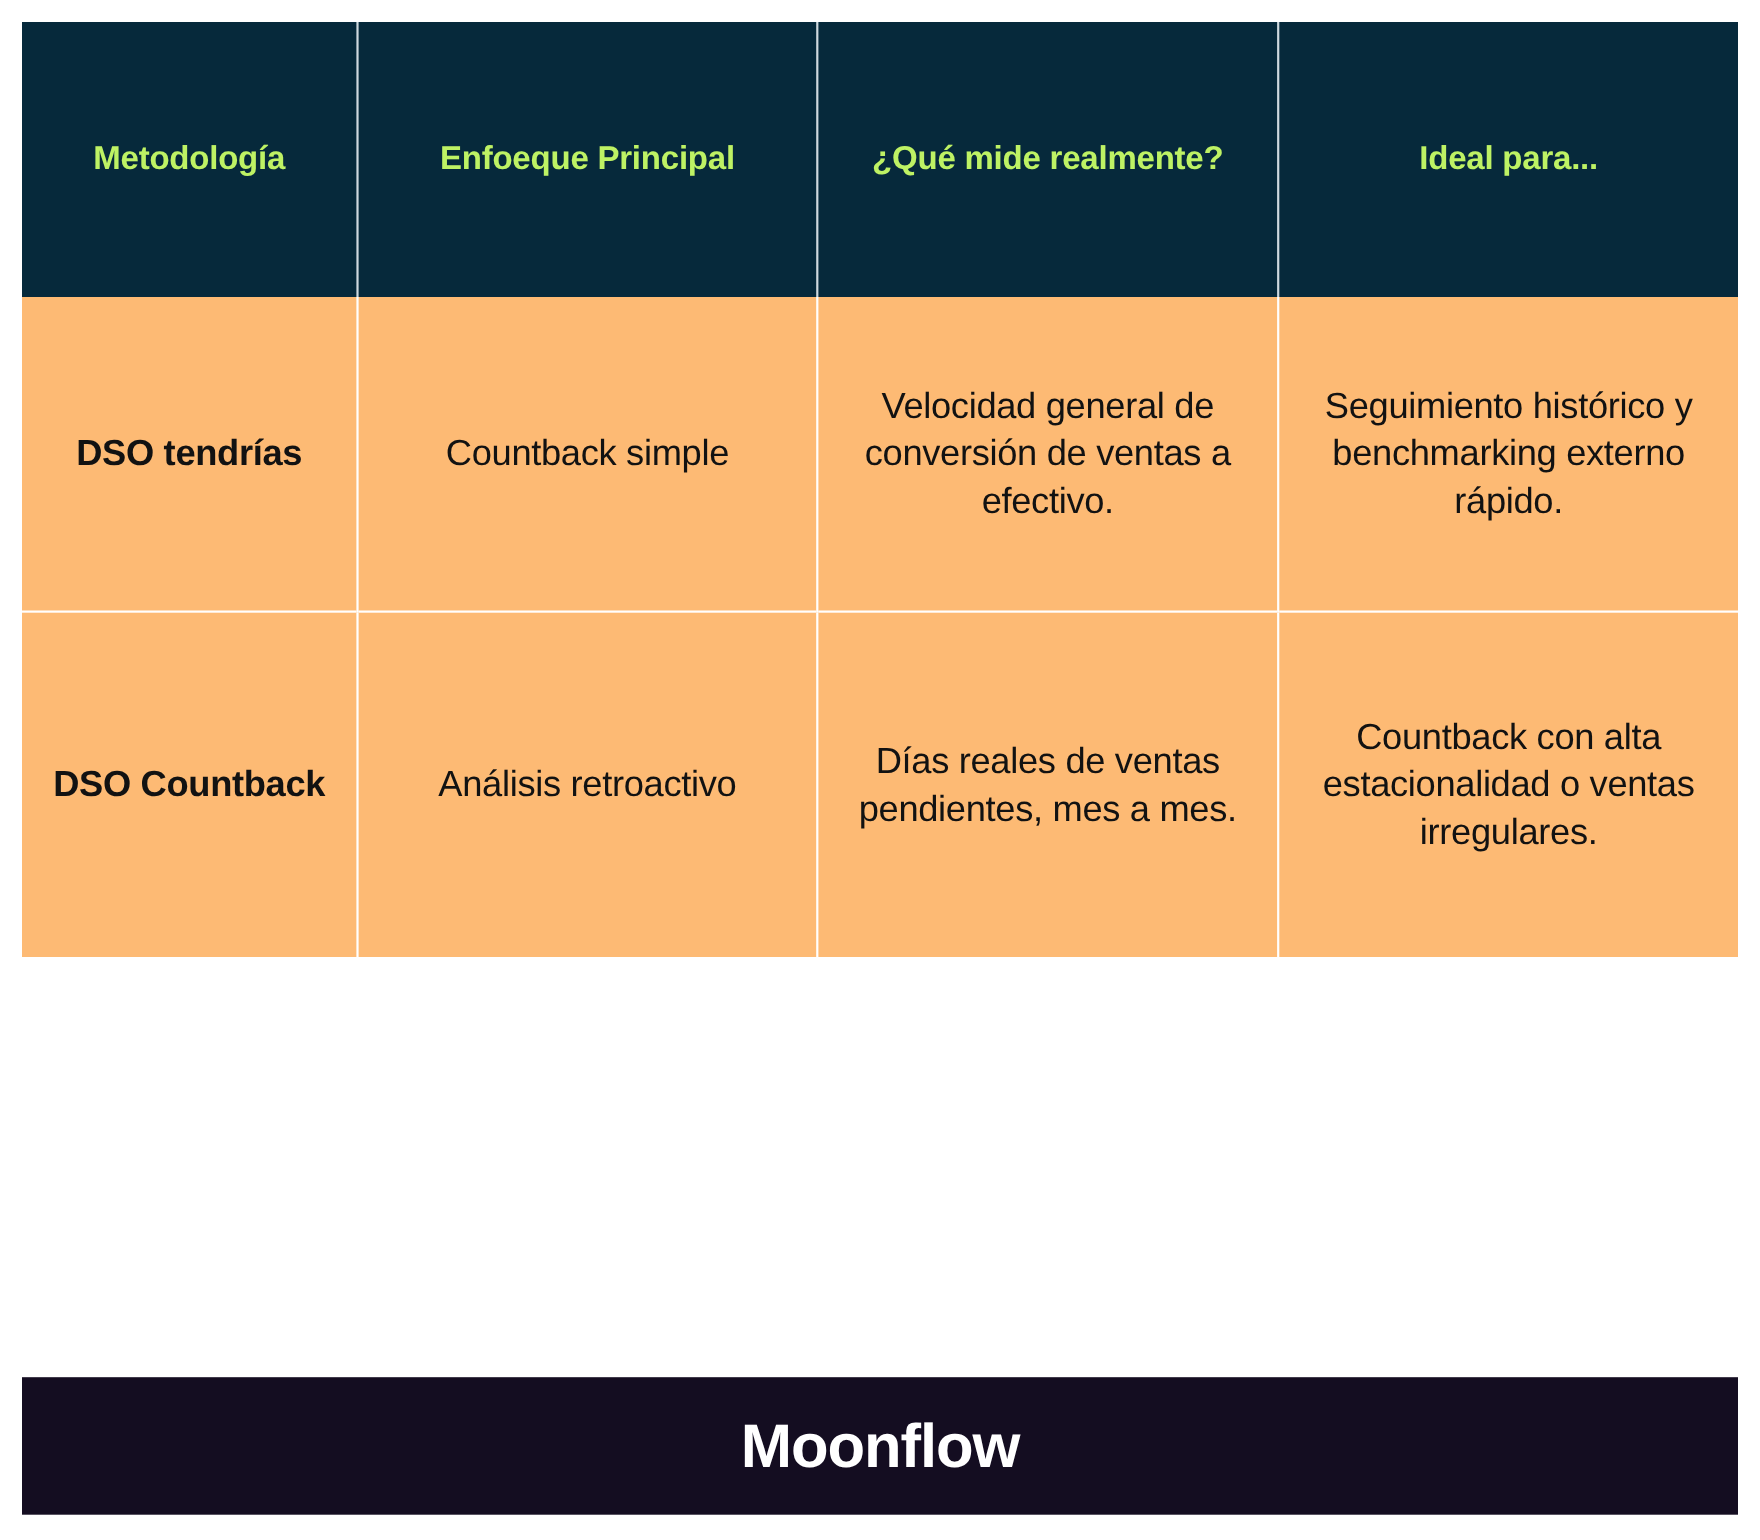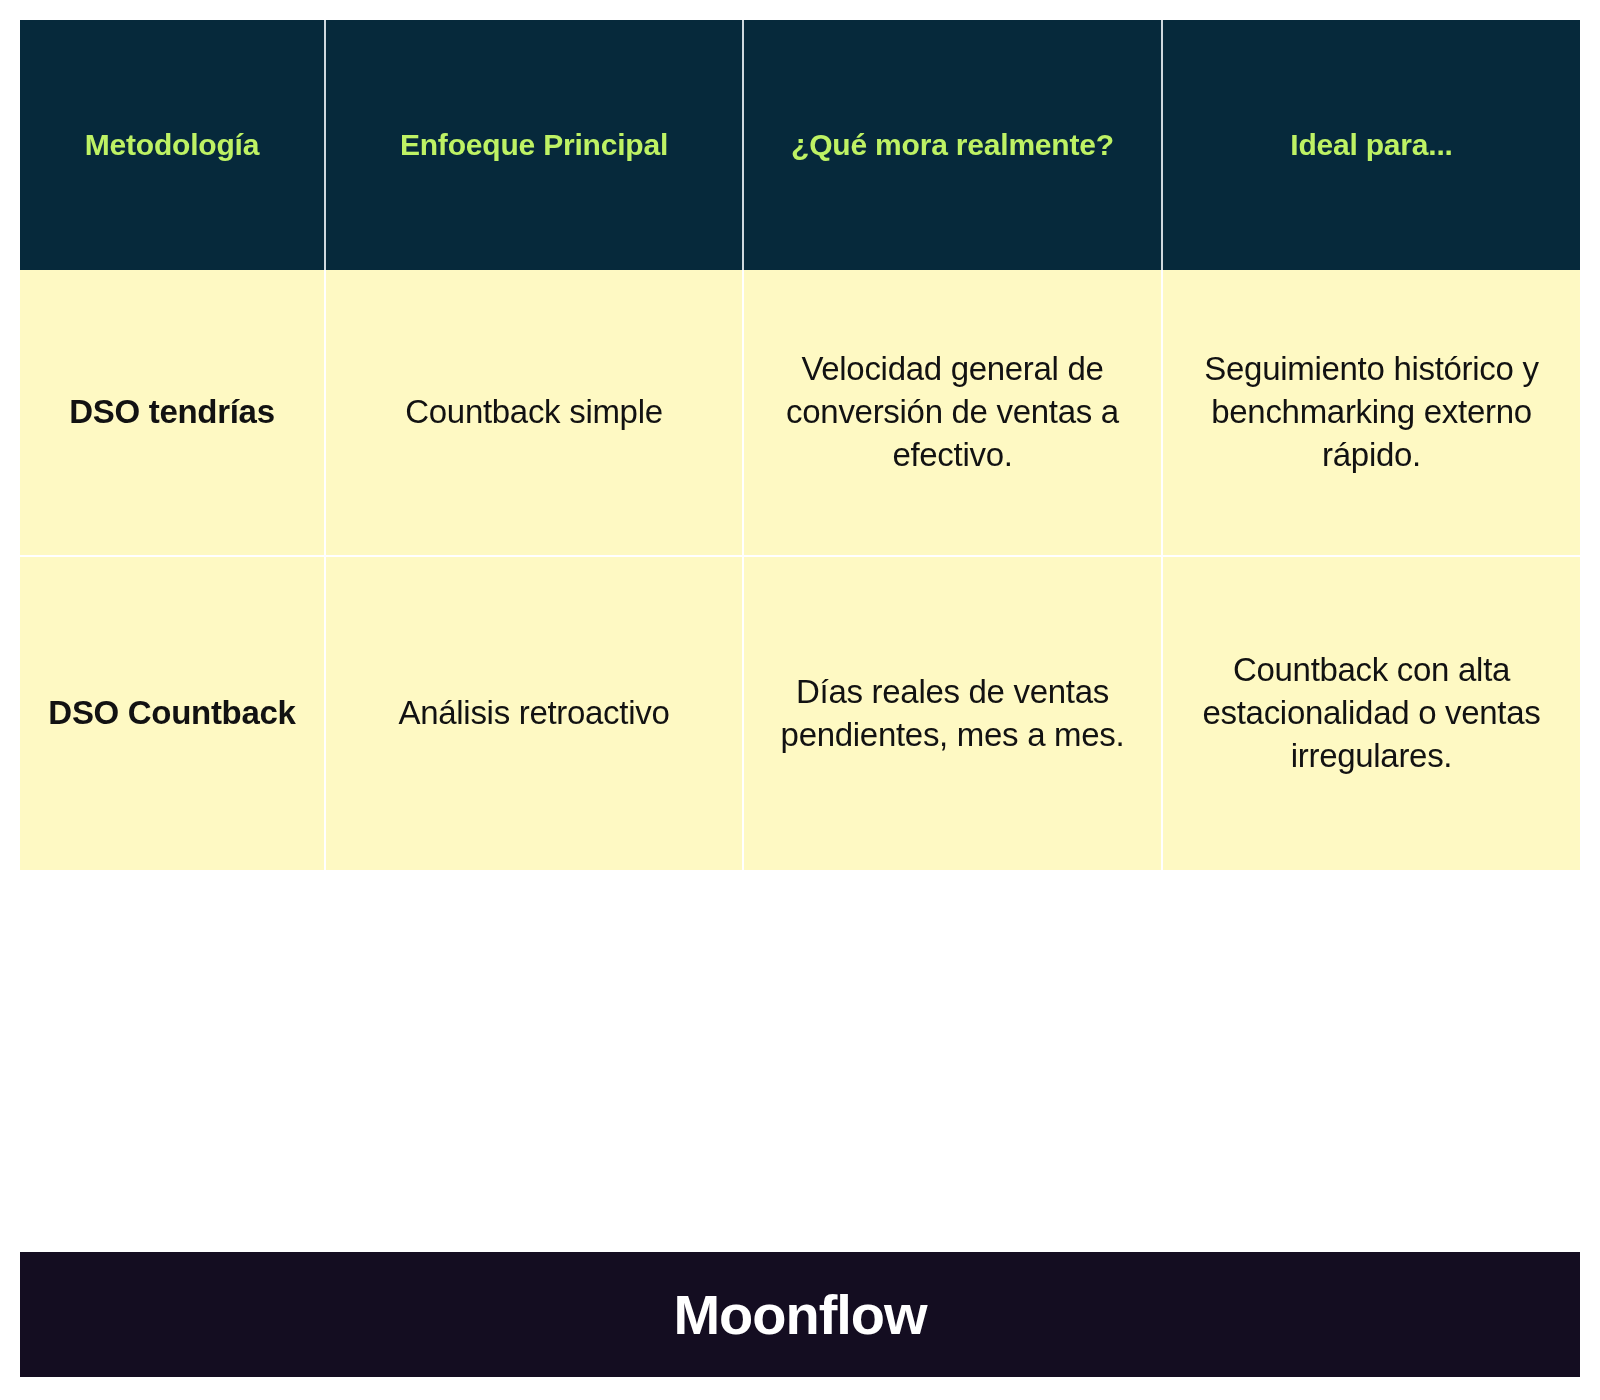--- a/index.html
+++ b/index.html
@@ -53,21 +53,21 @@
     border-right: 2px solid #ced8de;
     box-sizing: border-box;
     letter-spacing: -0.2px;
   }
   thead th:last-child {
     border-right: none;
     text-align: center;
   }
 
   tbody td {
-    background: #fef9c3;
+    background: #fdba74;
     color: #121212;
     font-size: 33px;
     line-height: 1.3;
     text-align: center;
     vertical-align: middle;
     padding: 16px 18px;
     border-right: 2px solid #ffffff;
     border-top: 2px solid #ffffff;
     box-sizing: border-box;
     letter-spacing: -0.3px;
@@ -118,21 +118,21 @@
       <colgroup>
         <col class="c1">
         <col class="c2">
         <col class="c3">
         <col class="c4">
       </colgroup>
       <thead>
         <tr>
           <th>Metodología</th>
           <th>Enfoeque Principal</th>
-          <th>¿Qué mora realmente?</th>
+          <th>¿Qué mide realmente?</th>
           <th>Ideal para...</th>
         </tr>
       </thead>
       <tbody>
         <tr class="row-0">
           <td class="methodology">DSO tendrías</td>
           <td>Countback simple</td>
           <td>Velocidad general de conversión de ventas a efectivo.</td>
           <td>Seguimiento histórico y benchmarking externo rápido.</td>
         </tr>

